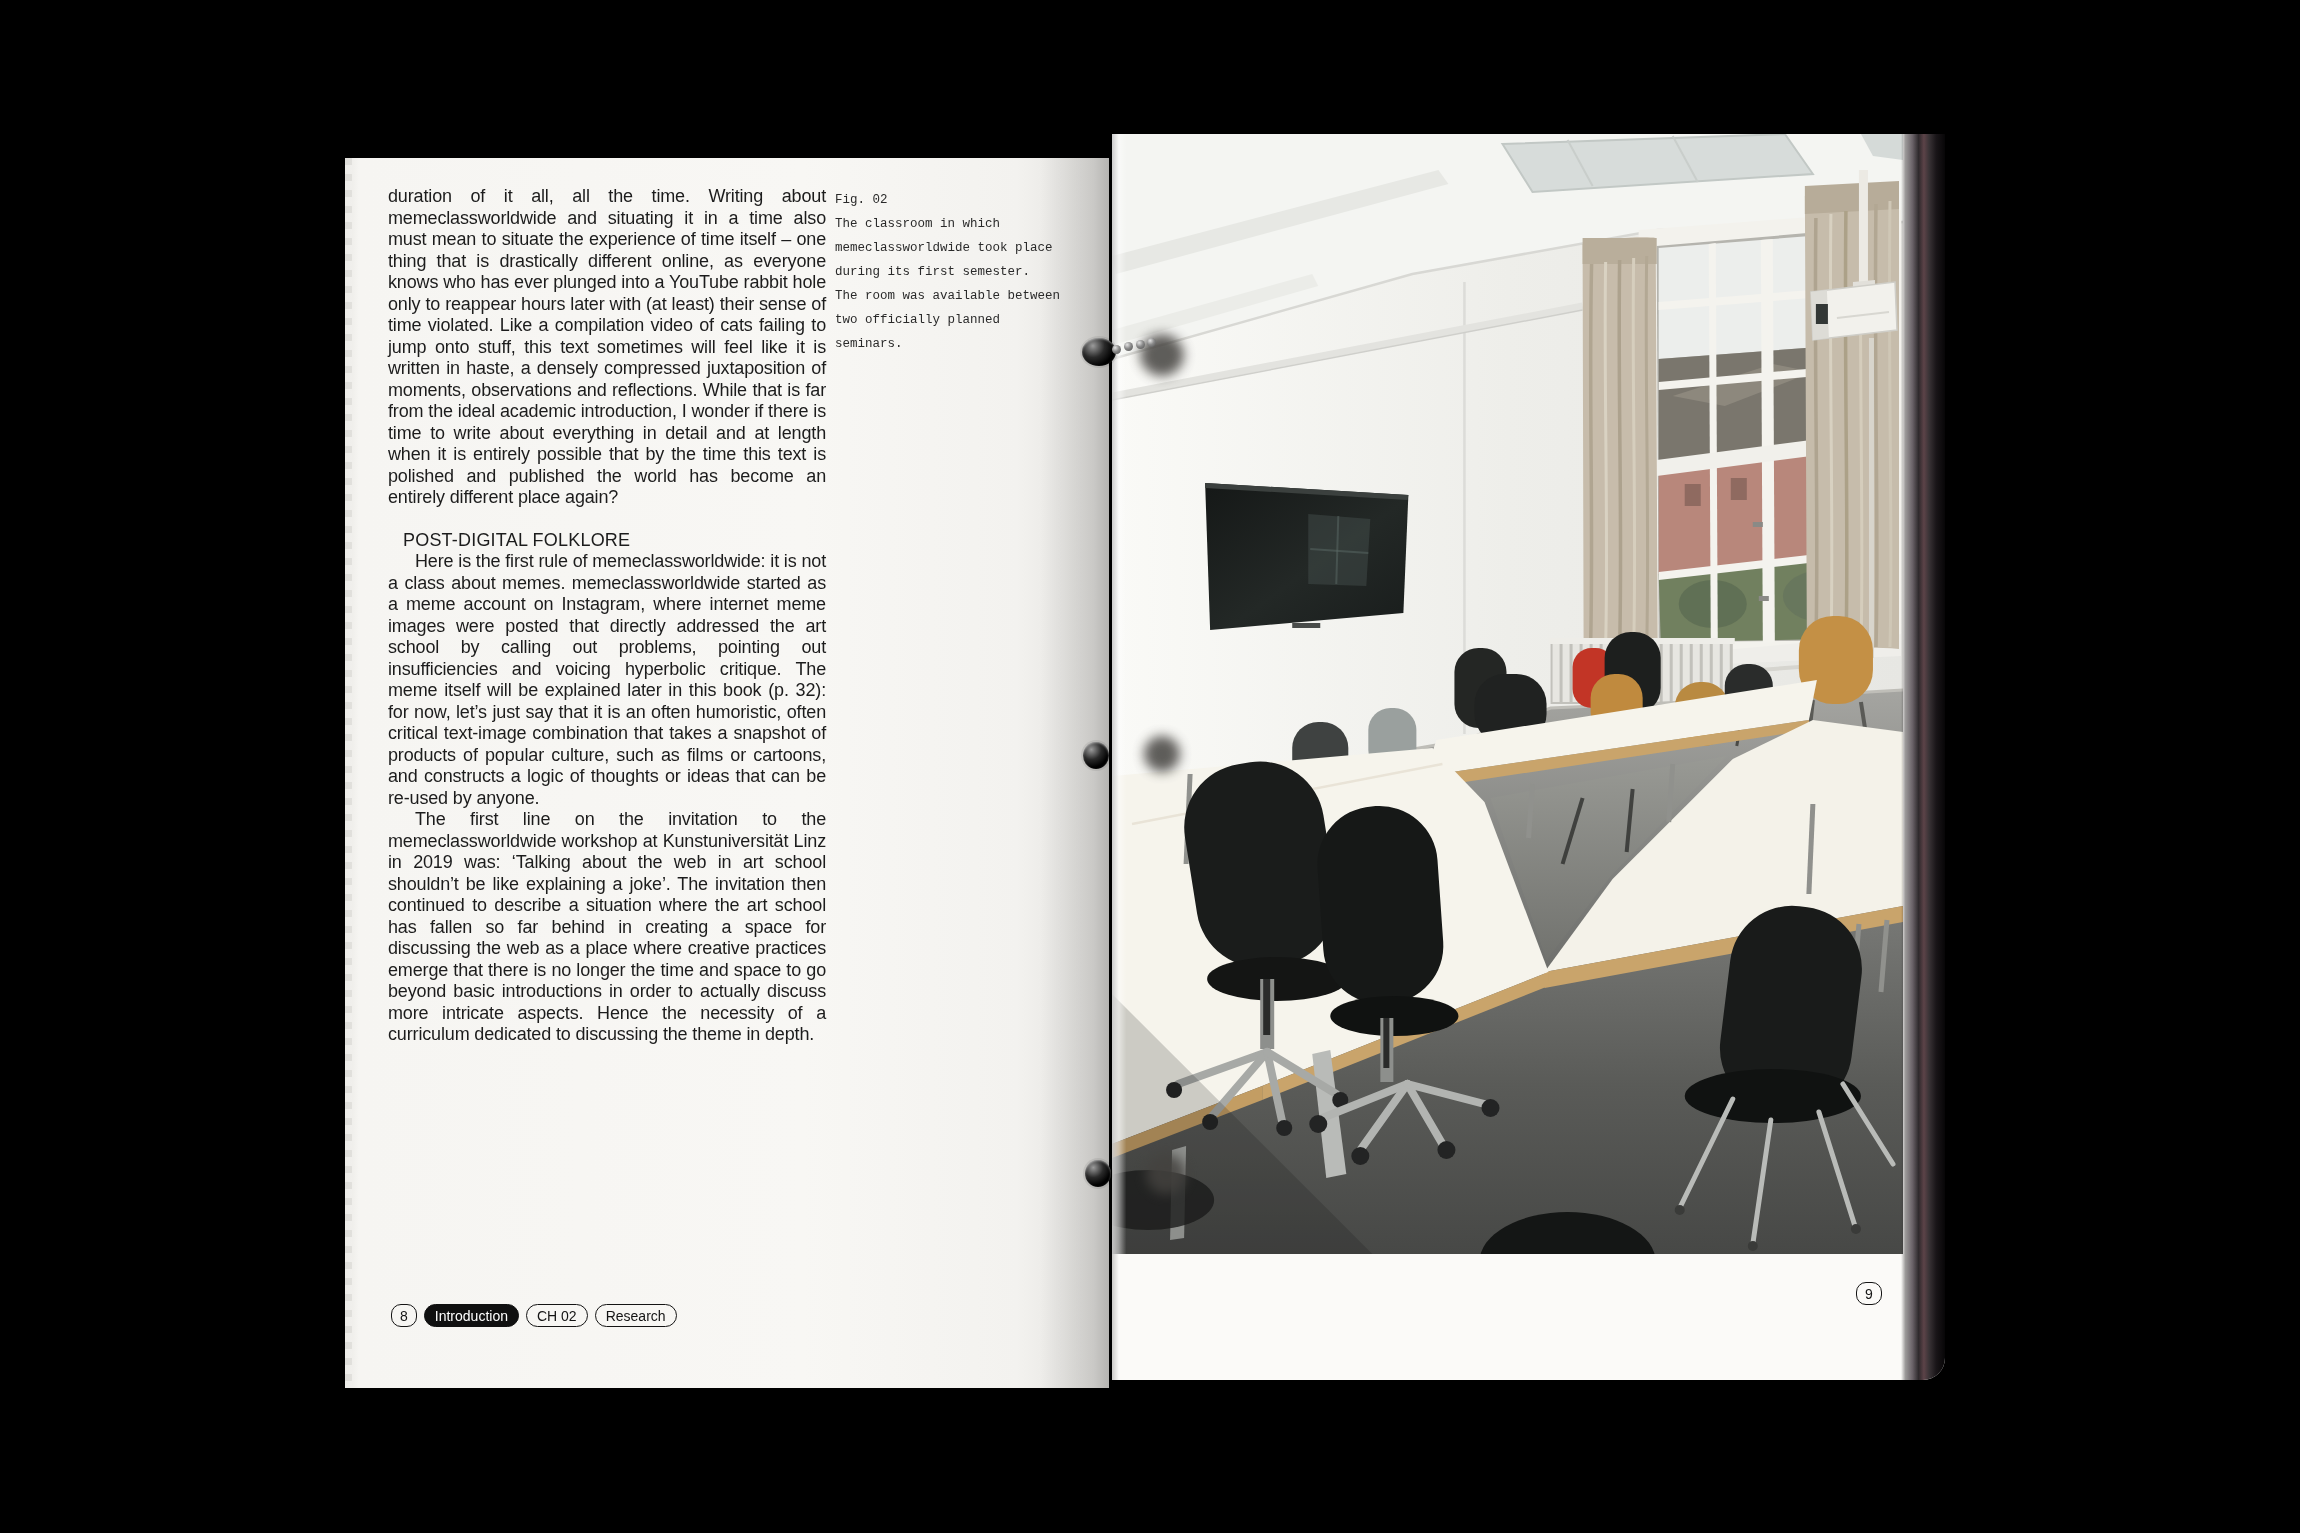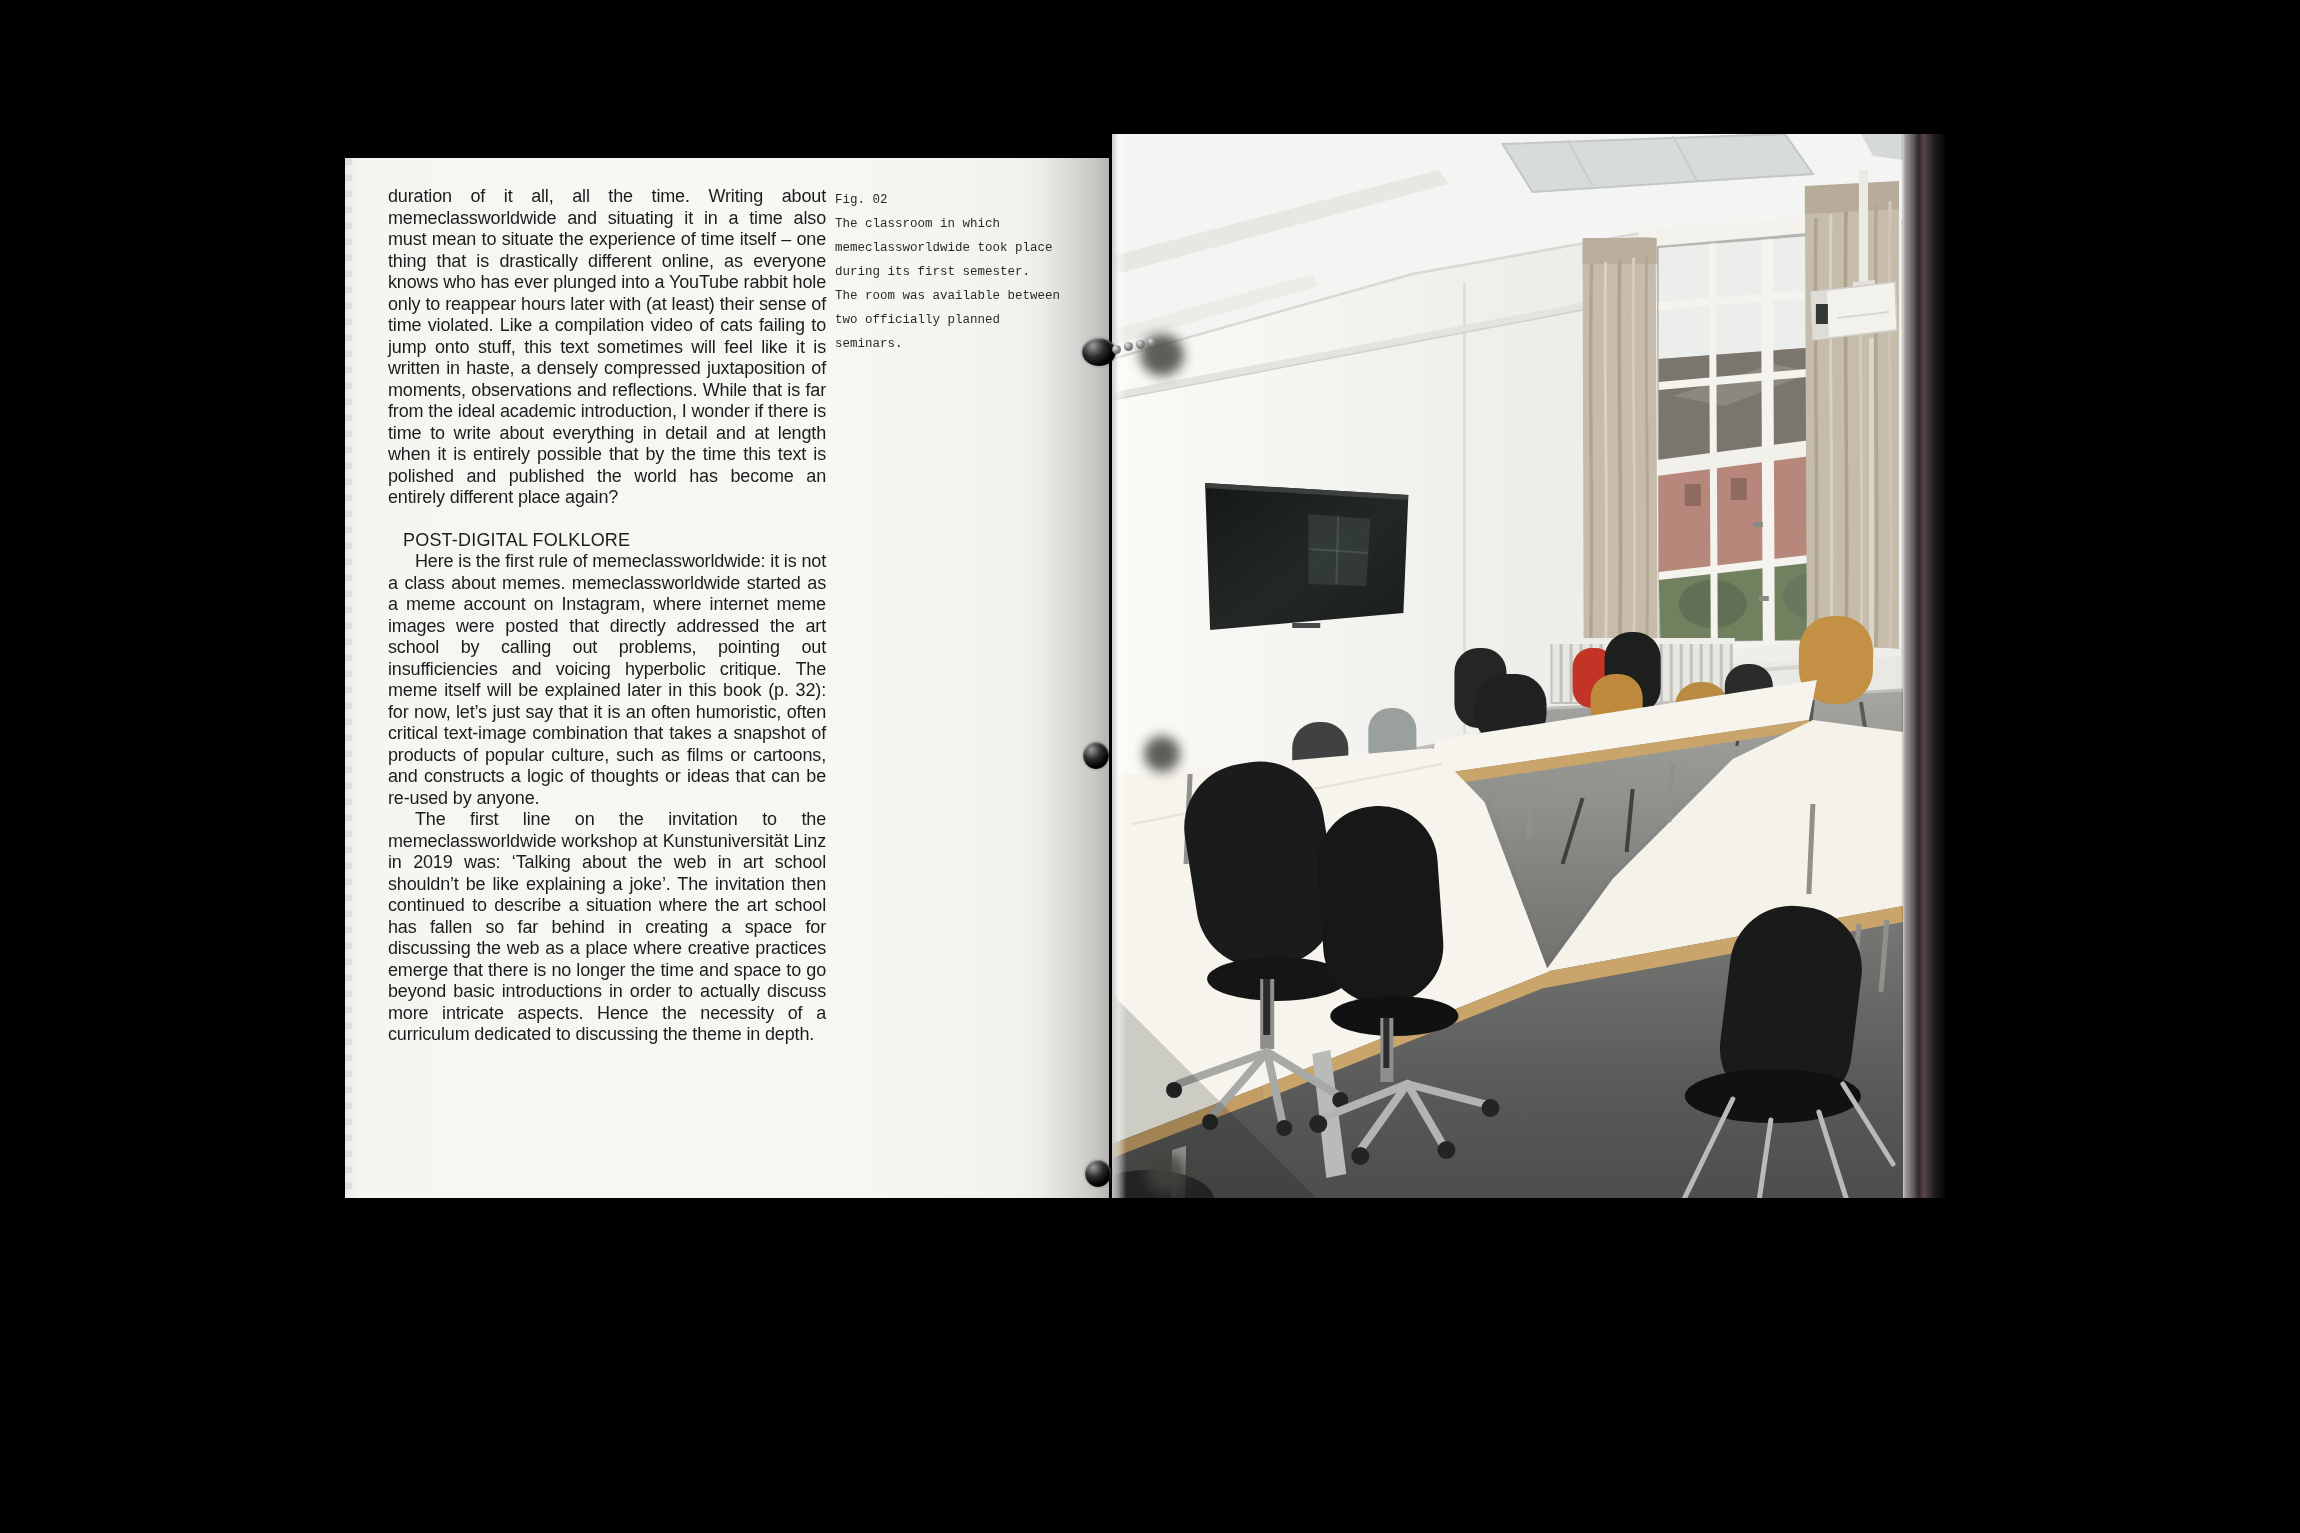--- a/index.html
+++ b/index.html
@@ -1,33 +1,33 @@
 <!DOCTYPE html>
 <html><head>
 <meta charset="utf-8">
 <style>
   html,body{margin:0;padding:0;background:#000;}
-  #stage{position:relative;width:2300px;height:1198px;background:#000;overflow:hidden;
+  #stage{position:relative;width:2300px;height:1533px;background:#000;overflow:hidden;
          font-family:"Liberation Sans",sans-serif;}
   
   .left-page{position:absolute;left:345px;top:158px;width:764px;height:1230px;
     background:linear-gradient(90deg,#e9e8e4 0,#f6f5f2 14px,#f8f7f4 60%,#f3f2ef 88%,#e2e1de 98%,#d2d1ce 100%);}
   .left-page .deckle{position:absolute;left:0;top:0;width:7px;height:100%;
     background:repeating-linear-gradient(180deg,#d8d7d3 0 7px,#f1f0ed 7px 16px);opacity:.6;}
   .body-col{position:absolute;left:43px;top:28px;width:438px;color:#1c1c1c;
     font-size:18px;line-height:21.5px;letter-spacing:-.15px;text-align:justify;}
   .body-col p{margin:0;}
   .body-col p.indent{text-indent:27px;}
   .body-col .run-italic{font-style:italic;}
   .body-col .heading{margin:21px 0 0 15px;letter-spacing:.2px;}
   .caption{position:absolute;left:490px;top:30px;width:230px;color:#2a2a2a;
     font-family:Liberation Mono, monospace;font-size:12.5px;line-height:24px;white-space:pre-line;}
   .footer{position:absolute;left:46px;top:1146px;display:flex;gap:7px;align-items:center;}
   .pill{display:inline-flex;align-items:center;justify-content:center;height:21px;
-    border:1.5px solid #141414;border-radius:12px;padding:12px 10px;font-size:14px;color:#141414;
+    border:1.5px solid #141414;border-radius:12px;padding:0 10px;font-size:14px;color:#141414;
     background:transparent;letter-spacing:0;}
   .pill.num{padding:0 8px;border-radius:10px;}
   .pill.solid{background:#101010;color:#fff;border-color:#101010;}
   
   .right-page{position:absolute;left:1112px;top:134px;width:833px;height:1246px;
     background:#fbfaf8;border-bottom-right-radius:22px;}
   .photo{position:absolute;left:0;top:0;width:791px;height:1120px;display:block;}
   .edge-band{position:absolute;right:0;top:0;width:44px;height:100%;border-bottom-right-radius:22px;
     background:linear-gradient(90deg,rgba(10,8,9,0) 0%,rgba(40,36,38,.45) 10%,#6a6268 26%,#2e292c 40%,#5c4348 52%,#393336 64%,#191518 80%,#070607 100%);}
   .page9{position:absolute;left:744px;top:1148px;}

